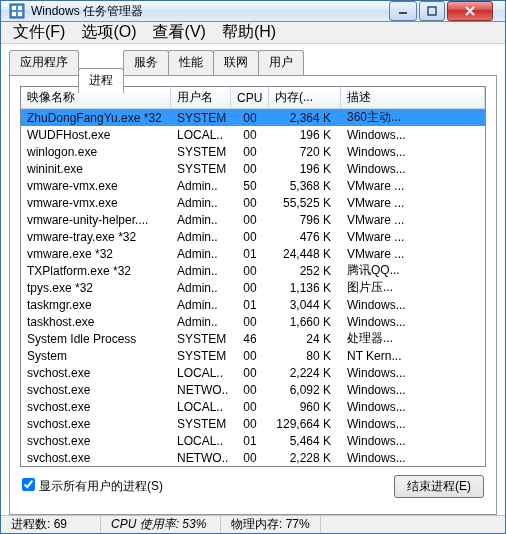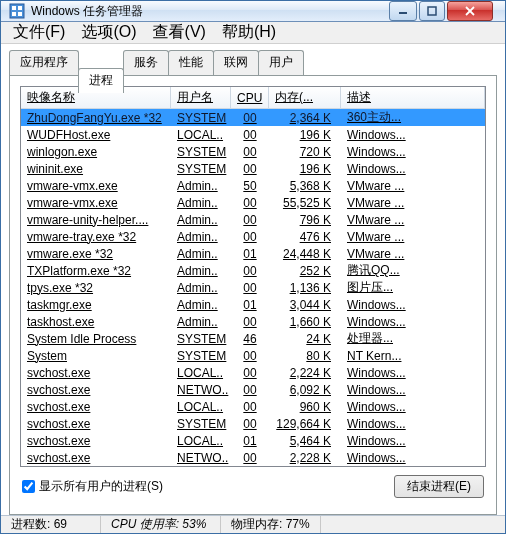--- a/index.html
+++ b/index.html
@@ -20,35 +20,35 @@
 .menubar span { padding: 2px 8px; cursor: pointer; }
 
 .body-area { flex:1; display:flex; flex-direction:column; background:#fff; padding:6px 8px 0 8px; }
 
 .tabs { display:flex; font-size:12px; position:relative; z-index:2;}
 .tab { padding: 3px 10px; border:1px solid #919b9c; border-bottom:none; background:#f0f0f0; margin-right:-1px; cursor:pointer; border-top-left-radius:3px; border-top-right-radius:3px;}
 .tab.active { background:#fff; position:relative; top:18px; padding-bottom:4px;}
 
 .tab-panel { flex:1; border:1px solid #919b9c; margin-top:0px; background:#fff; padding:10px; display:flex; flex-direction:column; position:relative; z-index:1;}
 
-.list-wrap { flex:1; border:1px solid #828790; background:#fff; display:flex; flex-direction:column; overflow:hidden;text-decoration:underline;}
+.list-wrap { flex:1; border:1px solid #828790; background:#fff; display:flex; flex-direction:column; overflow:hidden;}
 .list-header { display:flex; background: linear-gradient(to bottom,#fff,#eef3f9); border-bottom:1px solid #cdd7e2; font-size:12px; height:22px; align-items:center;}
 .list-header .col { padding:0 6px; border-right:1px solid #cdd7e2; height:100%; display:flex; align-items:center; white-space:nowrap; overflow:hidden;}
 .list-body { flex:1; overflow-y:auto; overflow-x:hidden;}
 .row { display:flex; font-size:12px; height:17px; align-items:center; font-family: "SimSun","Courier New",monospace;}
 .row.selected { background:#3399ff; color:#0f172a;}
 .row .cell { padding:0 6px; white-space:nowrap; overflow:hidden;}
 .c0 { width: 150px; }
 .c1 { width: 60px; }
 .c2 { width: 38px; text-align:center;}
 .c3 { width: 72px; text-align:right; padding-right:10px !important;}
 .c4 { flex:1; }
 
 .bottom-row { display:flex; justify-content:space-between; align-items:center; padding:8px 2px 6px 2px; font-size:12px;}
-.chk { display:flex; align-items:center; gap:4px;}
+.chk { display:flex; align-items:flex-start; gap:4px;}
 .chk input { width:13px; height:13px;}
 .btn { padding:2px 12px; border:1px solid #707070; background:linear-gradient(to bottom,#f2f2f2,#e3e3e3); font-size:12px; border-radius:3px; cursor:pointer;}
 
 .statusbar { height:22px; border-top:1px solid #b8c4d2; background:#f0f0f0; display:flex; font-size:12px; align-items:center;}
 .statusbar .pane { padding:0 10px; border-right:1px solid #c8c8c8; height:100%; display:flex; align-items:center;}
 .statusbar .pane:first-child { width:100px;}
 .statusbar .pane:nth-child(2){ width:120px;font-style:italic;}
 .list-body::-webkit-scrollbar{width:16px;}
 .list-body::-webkit-scrollbar-track{background:#f0f0f0;border-left:1px solid #ddd;}
 .list-body::-webkit-scrollbar-thumb{background:linear-gradient(to right,#e8eef7,#c6d5e8);border:1px solid #9eb6d2;border-radius:2px;}

